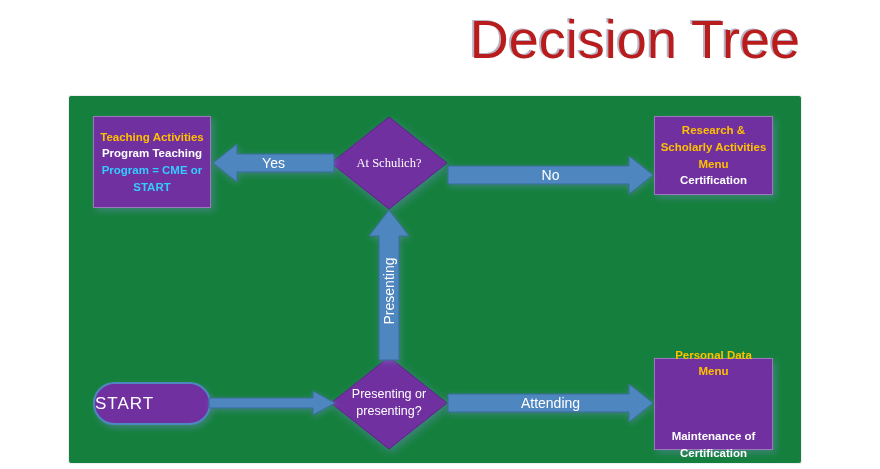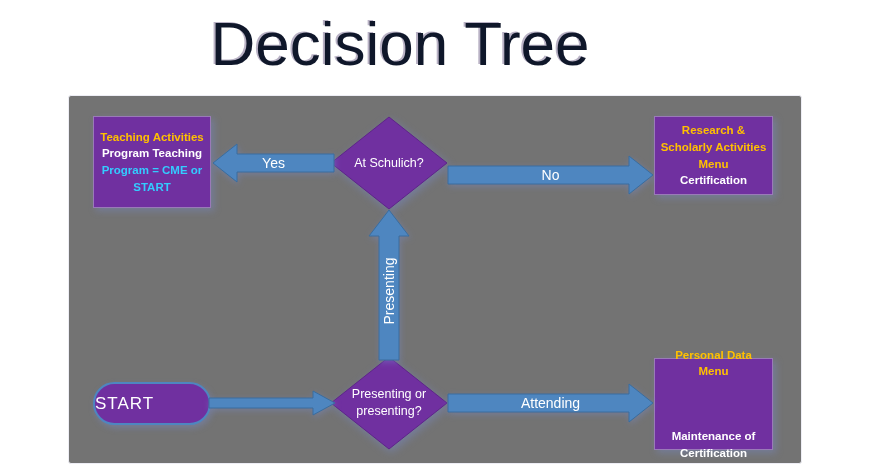--- a/index.html
+++ b/index.html
@@ -1,27 +1,27 @@
 <!DOCTYPE html>
 <html><head>
 <meta charset="utf-8">
 <style>
   html,body{margin:0;padding:0;background:#ffffff;}
   body{font-family:"Liberation Sans", sans-serif;}
   .page{position:relative;width:880px;height:469px;background:#ffffff;overflow:hidden;}
 
   .title{
-    position:absolute;left:0;top:8px;width:800px;text-align:center;
-    font-size:62px;font-weight:400;color:#0f172a;letter-spacing:0px;
+    position:absolute;left:0;top:8px;width:800px;text-align:right;
+    font-size:54px;font-weight:400;color:#b91c1c;letter-spacing:0px;
     text-shadow:-2px -1px 0 rgba(55,35,90,0.35);
   }
 
   .frame{
     position:absolute;left:68px;top:95px;width:732px;height:367px;
-    border:1px solid #ededf4;border-radius:3px;background:#737373;
+    border:1px solid #ededf4;border-radius:3px;background:#15803d;
   }
 
   .outcome-box{
     position:absolute;background:#7030a0;border:1px solid #9a7ab8;
     box-shadow:3px 3px 7px rgba(120,140,210,0.4);
     display:flex;flex-direction:column;justify-content:center;align-items:center;
     text-align:center;padding:4px 5px;box-sizing:border-box;
     font-size:11.5px;line-height:1.45;
   }
   .box-teaching{left:92px;top:115px;width:118px;height:92px;}
@@ -81,21 +81,21 @@
     <div class="outcome-box box-research" style="left:585px;top:20px;">
       <div class="menu-text">Research &amp; Scholarly Activities Menu</div>
       <div class="item-text">Certification</div>
     </div>
 
     <div class="outcome-box box-personal" style="left:585px;top:262px;">
       <div class="menu-text">Personal Data Menu</div>
       <div class="item-text">Maintenance of Certification</div>
     </div>
 
-    <div class="diamond diamond-schulich" style="left:262px;top:21px;">
+    <div class="diamond diamond-schulich" style="left:262px;top:21px;font-family:Liberation Serif, serif;">
       <svg width="116" height="92" viewBox="0 0 116 92">
         <polygon points="58,0 116,46 58,92 0,46" fill="#7030a0" stroke="#5e2489" stroke-width="1"></polygon>
       </svg>
       <div class="q">At Schulich?</div>
     </div>
 
     <div class="diamond diamond-attending" style="left:262px;top:261px;">
       <svg width="116" height="92" viewBox="0 0 116 92">
         <polygon points="58,0 116,46 58,92 0,46" fill="#7030a0" stroke="#5e2489" stroke-width="1"></polygon>
       </svg>

